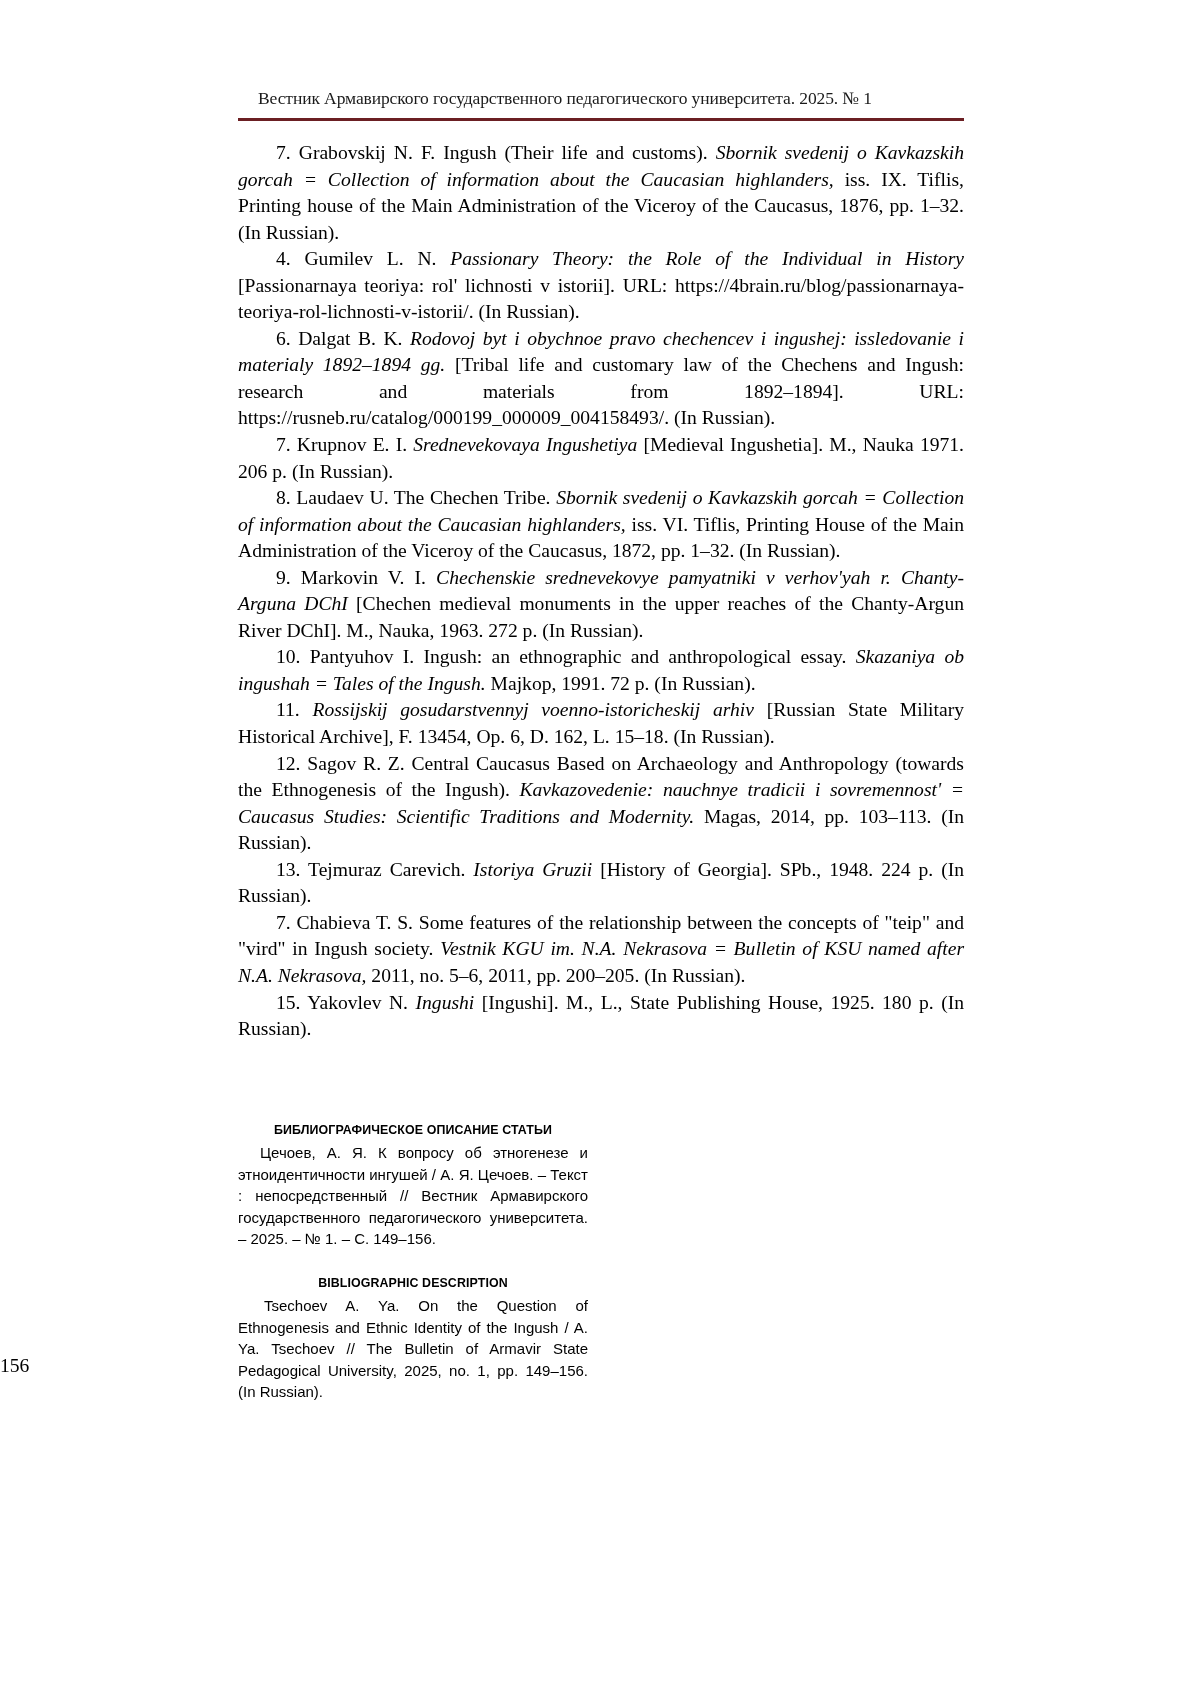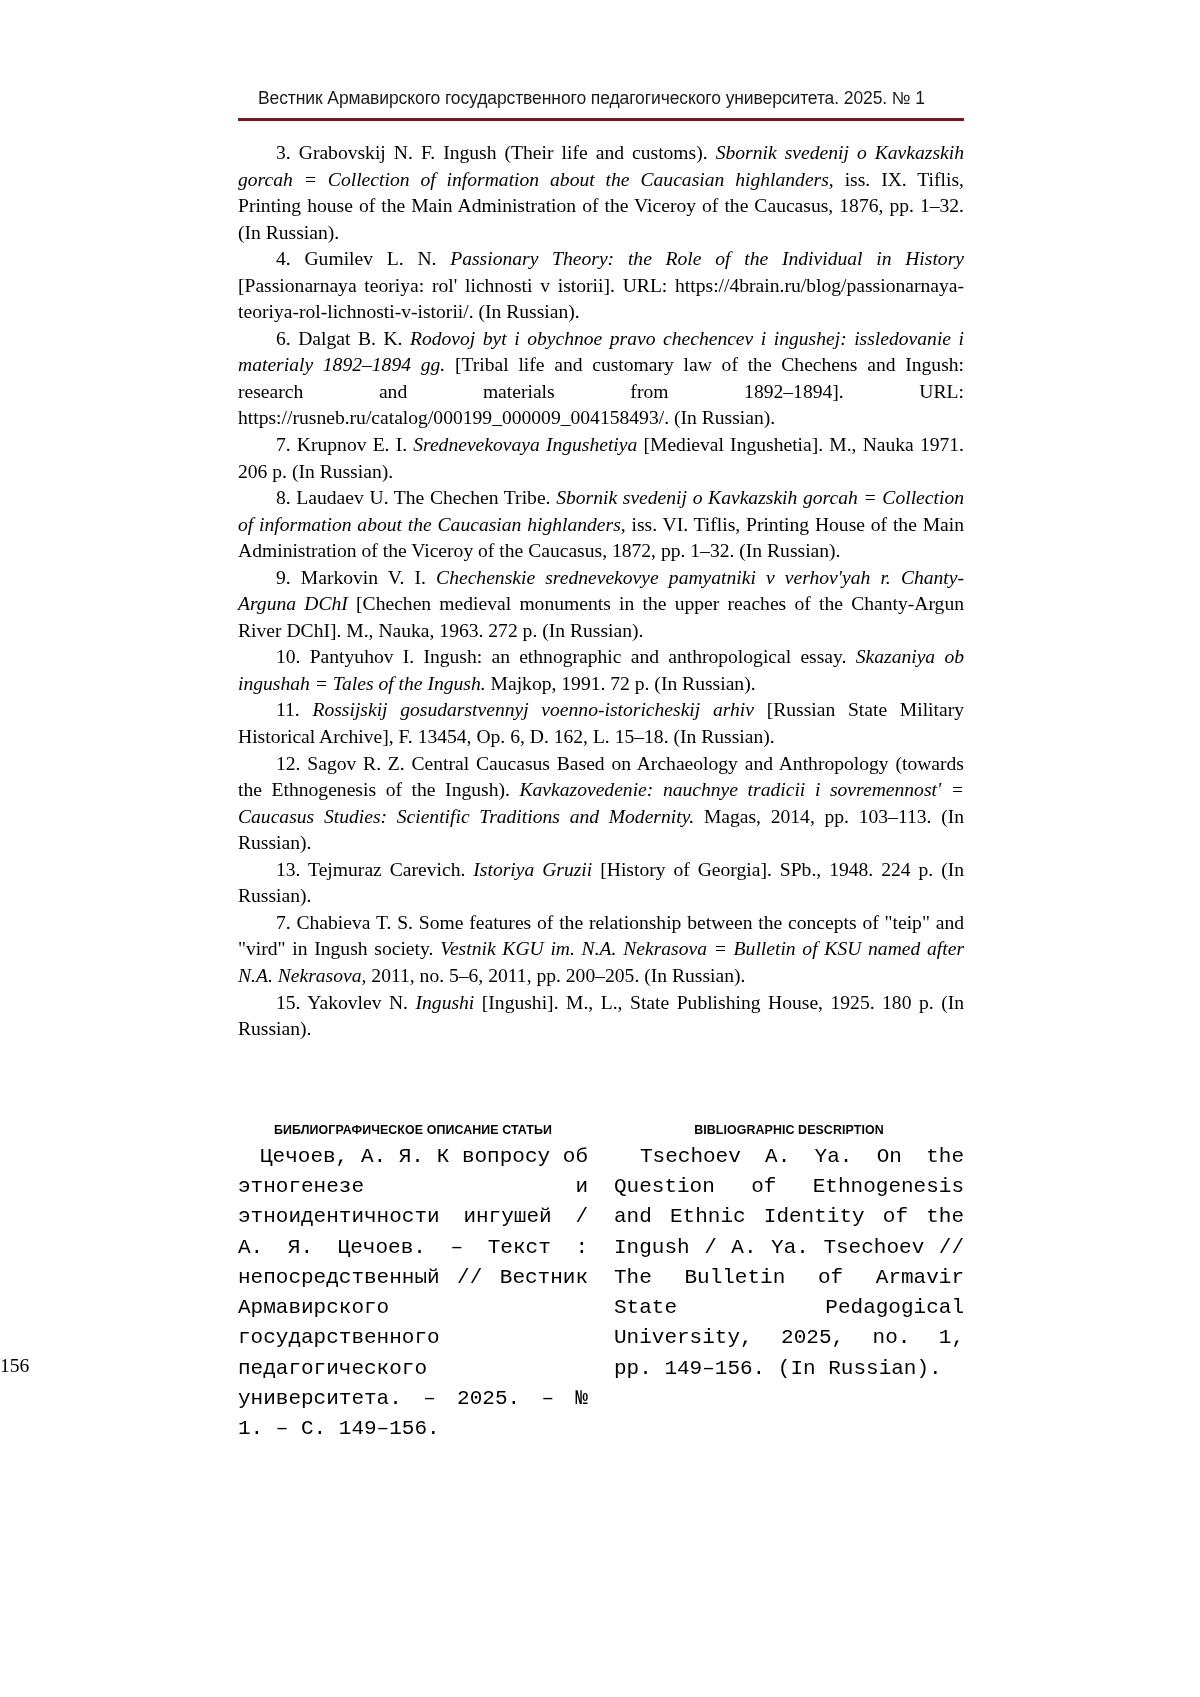--- a/index.html
+++ b/index.html
@@ -19,21 +19,21 @@
     width: 1200px;
     height: 1697px;
     box-sizing: border-box;
     padding: 0;
   }
   .running-head {
     position: absolute;
     top: 88px;
     left: 258px;
     width: 690px;
-    font-family: Liberation Sans, sans-serif;
+    font-family: Liberation Serif, serif;
     font-size: 17.5px;
     letter-spacing: -0.1px;
     color: #1a1a1a;
     white-space: nowrap;
   }
   .head-rule {
     position: absolute;
     top: 118px;
     left: 238px;
     width: 726px;
@@ -57,37 +57,37 @@
   .it { font-style: italic; }
 
   .biblio {
     position: absolute;
     top: 1123px;
     left: 238px;
     width: 726px;
     display: flex;
     gap: 26px;
     font-family: "Liberation Sans", sans-serif;
+    flex-direction: column;
   }
   .biblio-col {
     width: 350px;
   }
   .biblio-title {
     font-size: 12.4px;
     font-weight: bold;
     text-align: center;
     letter-spacing: 0.1px;
     margin-bottom: 5px;
   }
   .biblio-body {
-    font-size: 21px;
+    font-size: 15px;
     line-height: 1.44;
     text-align: justify;
     text-indent: 22px;
-    font-family: Liberation Mono, monospace;
   }
   .biblio-col.right .biblio-body {
     text-indent: 26px;
   }
   .page-number {
     position: absolute;
     top: 1355px;
     left: 0;
     width: 1200px;
     text-align: left;
@@ -99,21 +99,21 @@
 <body>
 
 <div class="page">
 
   <div class="running-head">Вестник Армавирского государственного педагогического университета. 2025. № 1</div>
 
   <div class="head-rule"></div>
 
   <div class="content">
 
-  <p class="ref"><span>3. Grabovskij N. F. Ingush (Their life and customs). </span><span class="it">Sbornik svedenij o Kavkazskih gorcah = Collection of information about the Caucasian highlanders,</span><span> iss. IX. Tiflis, Printing house of the Main Administration of the Viceroy of the Caucasus, 1876, pp. 1–32. (In Russian).</span></p>
+  <p class="ref"><span>7. Grabovskij N. F. Ingush (Their life and customs). </span><span class="it">Sbornik svedenij o Kavkazskih gorcah = Collection of information about the Caucasian highlanders,</span><span> iss. IX. Tiflis, Printing house of the Main Administration of the Viceroy of the Caucasus, 1876, pp. 1–32. (In Russian).</span></p>
       <p class="ref"><span>4. Gumilev L. N. </span><span class="it">Passionary Theory: the Role of the Individual in History</span><span> [Passionarnaya teoriya: rol' lichnosti v istorii]. URL: https://4brain.ru/blog/passionarnaya-teoriya-rol-lichnosti-v-istorii/. (In Russian).</span></p>
       <p class="ref"><span>6. Dalgat B. K. </span><span class="it">Rodovoj byt i obychnoe pravo chechencev i ingushej: issledovanie i materialy 1892–1894 gg.</span><span> [Tribal life and customary law of the Chechens and Ingush: research and materials from 1892–1894]. URL: https://rusneb.ru/catalog/000199_000009_004158493/. (In Russian).</span></p>
       <p class="ref"><span>7. Krupnov E. I. </span><span class="it">Srednevekovaya Ingushetiya</span><span> [Medieval Ingushetia]. M., Nauka 1971. 206 p. (In Russian).</span></p>
       <p class="ref"><span>8. Laudaev U. The Chechen Tribe. </span><span class="it">Sbornik svedenij o Kavkazskih gorcah = Collection of information about the Caucasian highlanders,</span><span> iss. VI. Tiflis, Printing House of the Main Administration of the Viceroy of the Caucasus, 1872, pp. 1–32. (In Russian).</span></p>
       <p class="ref"><span>9. Markovin V. I. </span><span class="it">Chechenskie srednevekovye pamyatniki v verhov'yah r. Chanty-Arguna DChI</span><span> [Chechen medieval monuments in the upper reaches of the Chanty-Argun River DChI]. M., Nauka, 1963. 272 p. (In Russian).</span></p>
       <p class="ref"><span>10. Pantyuhov I. Ingush: an ethnographic and anthropological essay. </span><span class="it">Skazaniya ob ingushah = Tales of the Ingush.</span><span> Majkop, 1991. 72 p. (In Russian).</span></p>
       <p class="ref"><span>11. </span><span class="it">Rossijskij gosudarstvennyj voenno-istoricheskij arhiv</span><span> [Russian State Military Historical Archive], F. 13454, Op. 6, D. 162, L. 15–18. (In Russian).</span></p>
       <p class="ref"><span>12. Sagov R. Z. Central Caucasus Based on Archaeology and Anthropology (towards the Ethnogenesis of the Ingush). </span><span class="it">Kavkazovedenie: nauchnye tradicii i sovremennost' = Caucasus Studies: Scientific Traditions and Modernity.</span><span> Magas, 2014, pp. 103–113. (In Russian).</span></p>
       <p class="ref"><span>13. Tejmuraz Carevich. </span><span class="it">Istoriya Gruzii</span><span> [History of Georgia]. SPb., 1948. 224 p. (In Russian).</span></p>
       <p class="ref"><span>7. Chabieva T. S. Some features of the relationship between the concepts of "teip" and "vird" in Ingush society. </span><span class="it">Vestnik KGU im. N.A. Nekrasova = Bulletin of KSU named after N.A. Nekrasova,</span><span> 2011, no. 5–6, 2011, pp. 200–205. (In Russian).</span></p>

